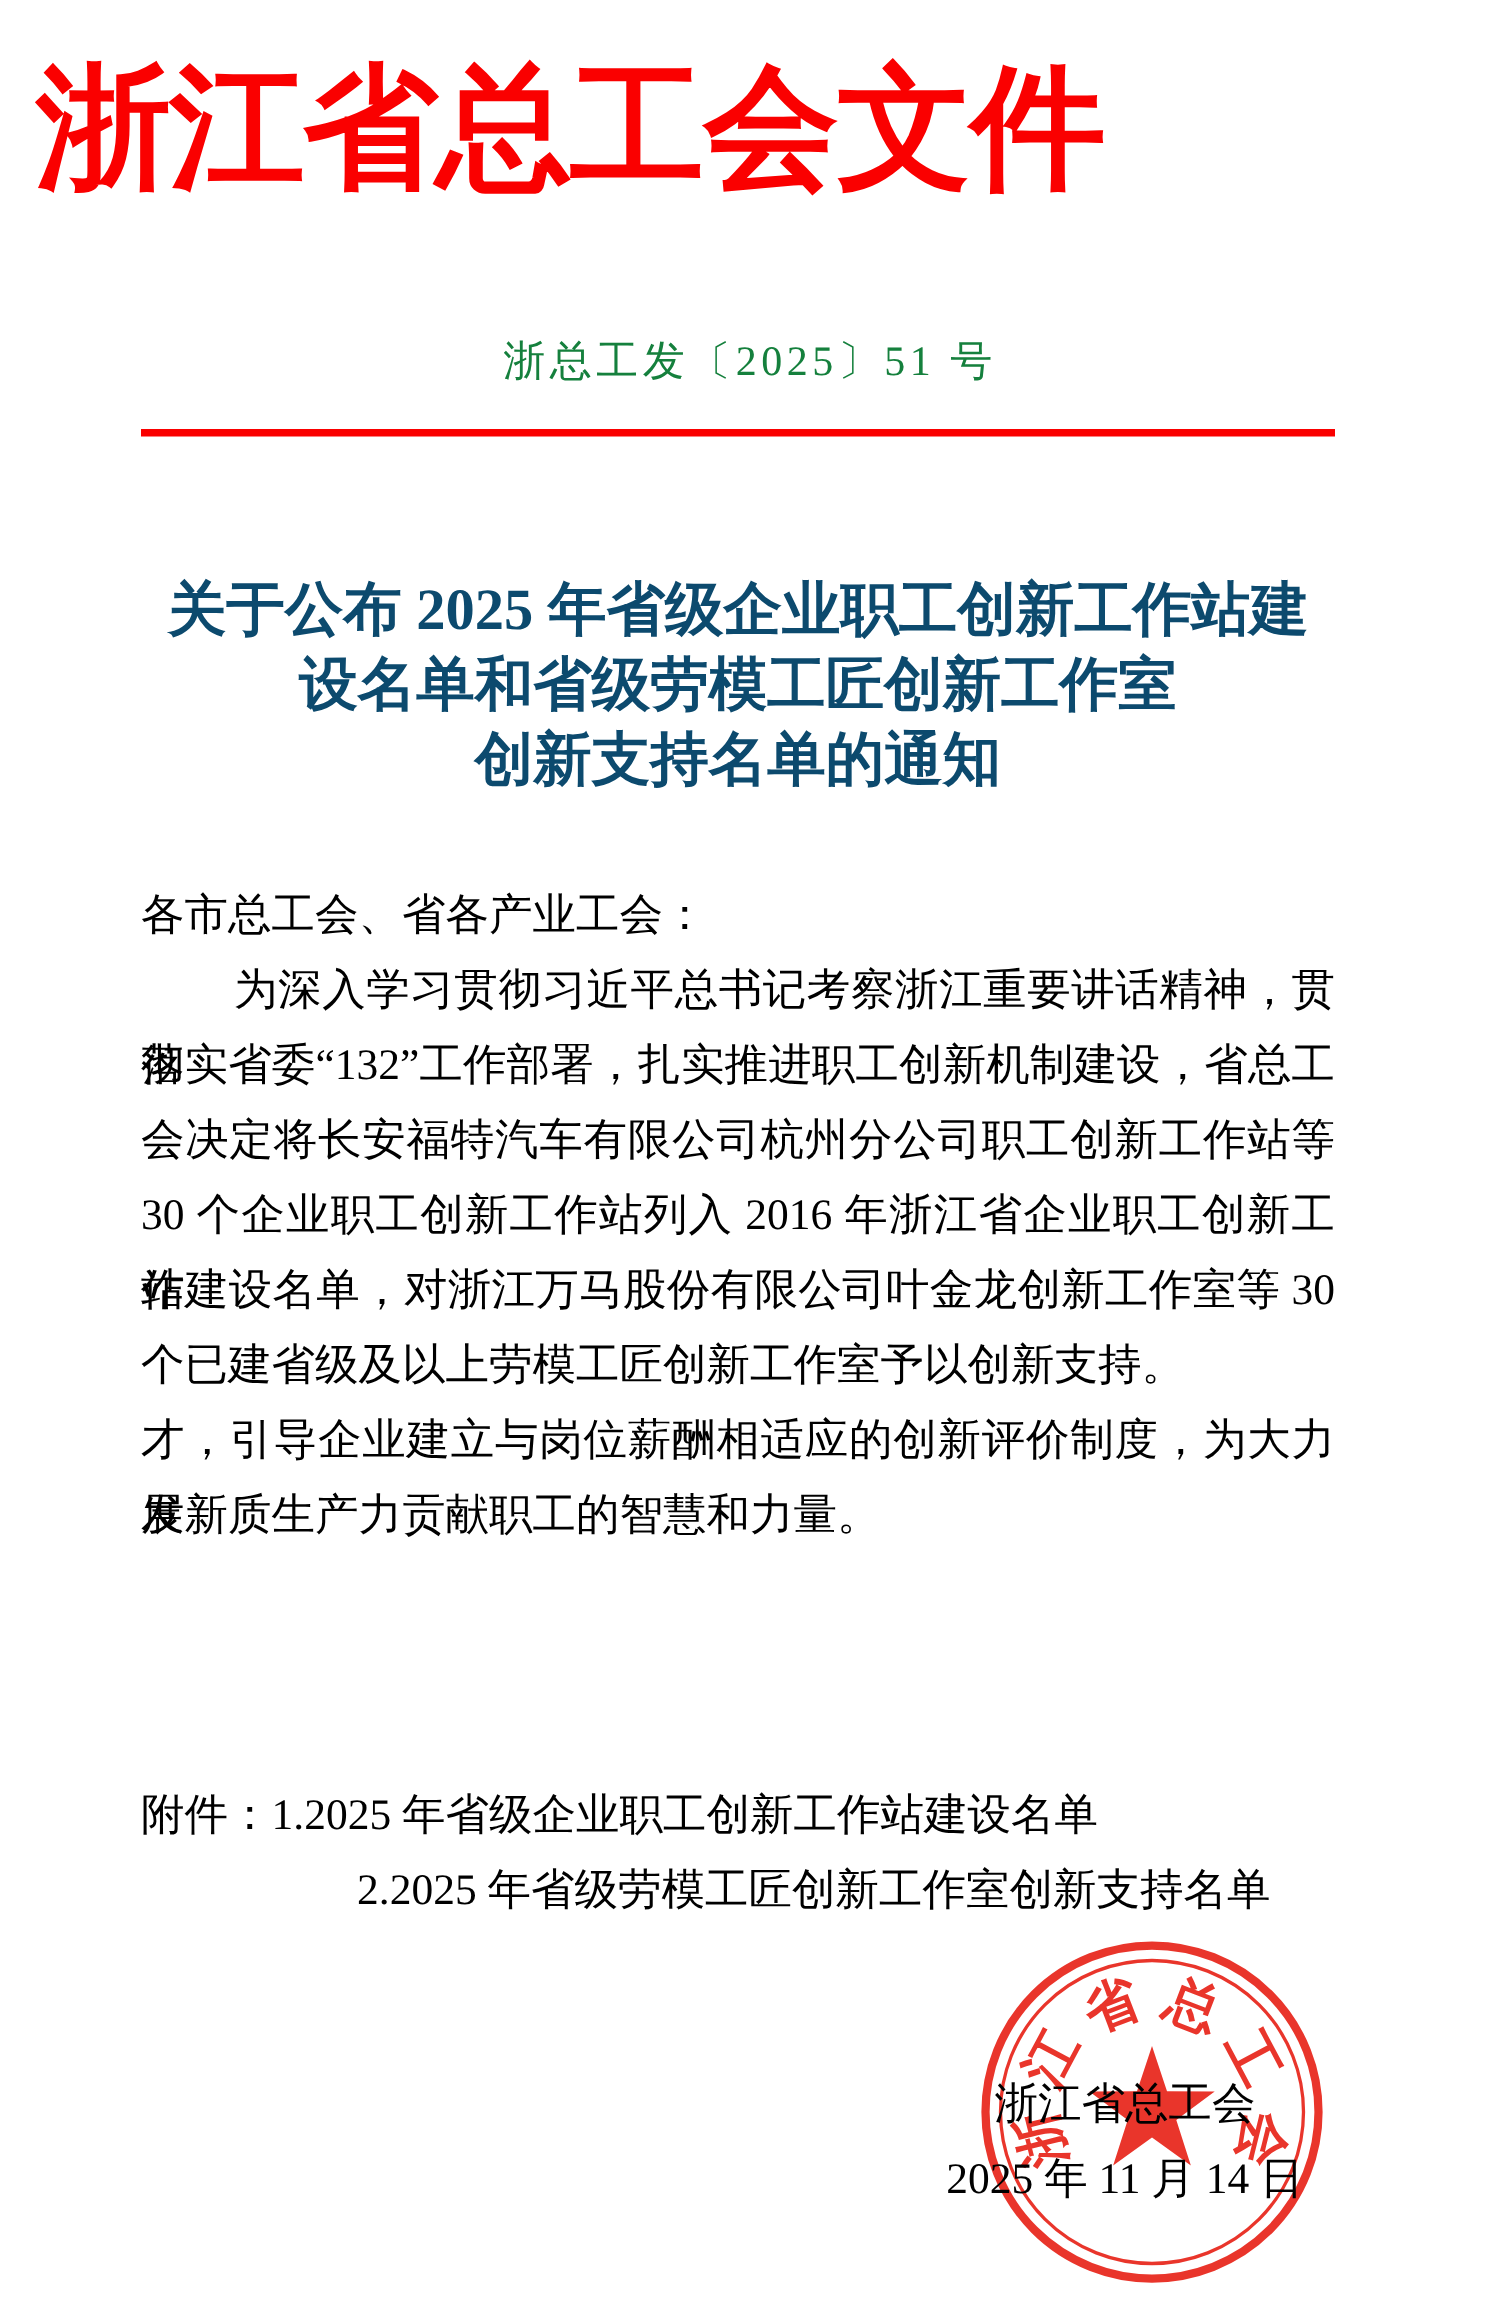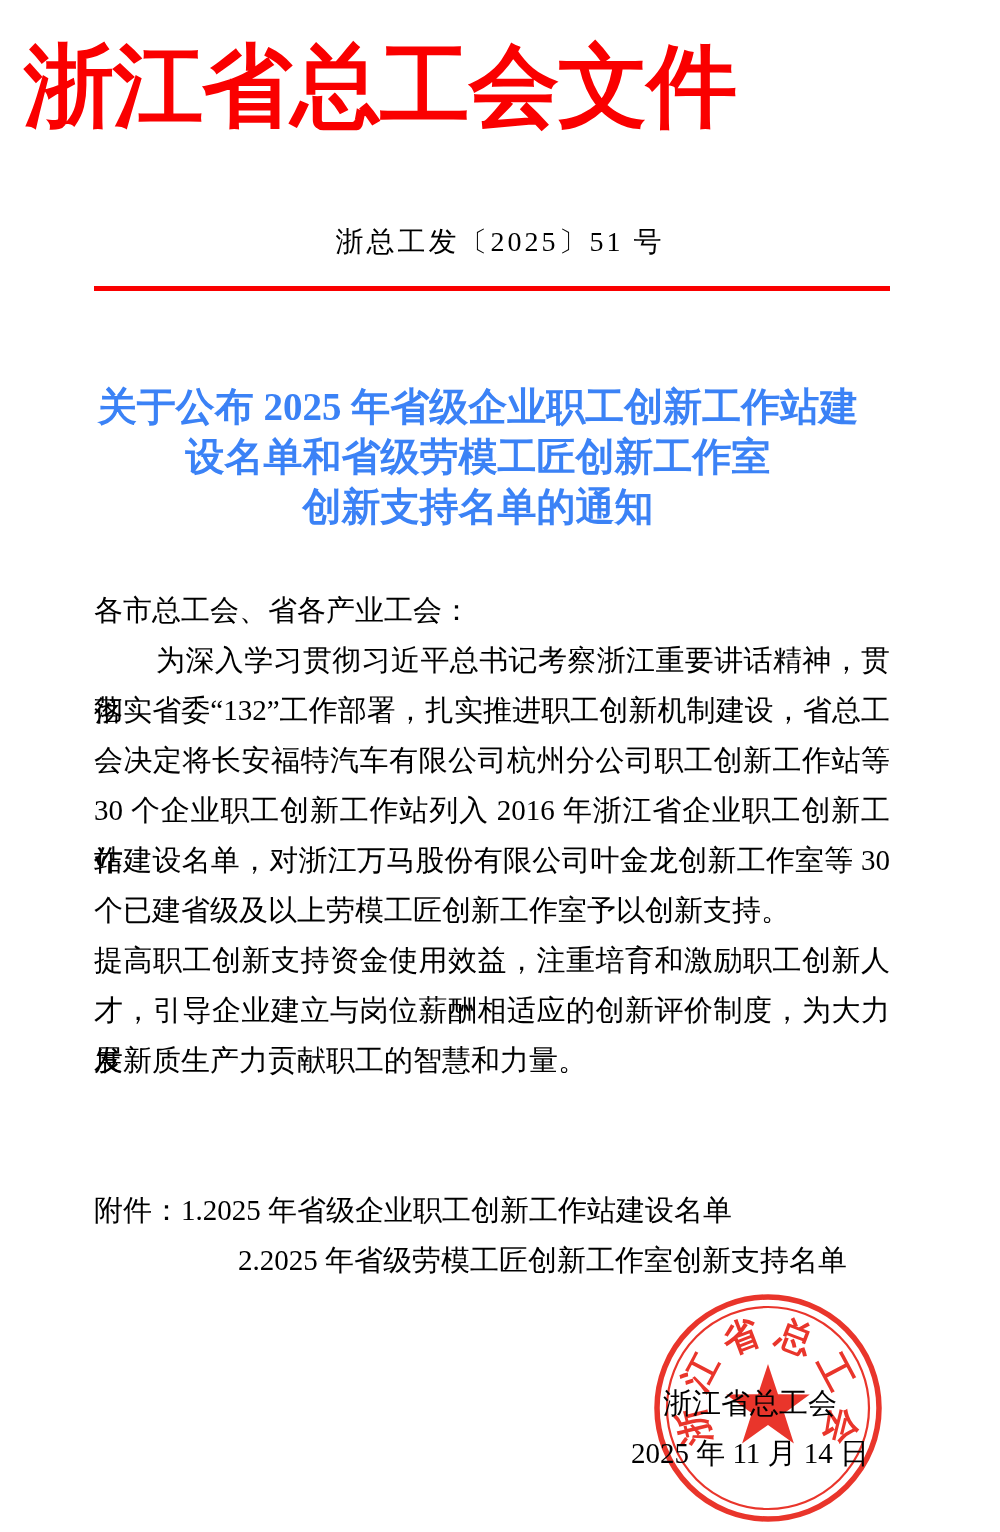--- a/index.html
+++ b/index.html
@@ -32,41 +32,41 @@
   }
   .doc-number {
     position: absolute;
     top: 224px;
     left: 0;
     width: 1000px;
     text-align: center;
     font-size: 28px;
     line-height: 36px;
     letter-spacing: 3px;
-    color: #000000;
+    color: #15803d;
     white-space: nowrap;
   }
   .red-line {
     position: absolute;
     top: 286px;
     left: 94px;
     width: 796px;
     height: 5px;
     background: #fa0000;
   }
   .title-block {
     position: absolute;
     top: 382px;
-    left: 80px;
+    left: 94px;
     width: 796px;
     text-align: center;
     font-size: 39px;
     line-height: 50px;
     font-weight: 700;
-    color: #3b82f6;
+    color: #0c4a6e;
   }
   .body-block {
     position: absolute;
     top: 585px;
     left: 94px;
     width: 796px;
     font-size: 29px;
     color: #000000;
   }
   .line {
@@ -135,21 +135,20 @@
   </div>
 
   <div class="body-block">
     <div class="line">各市总工会、省各产业工会：</div>
     <div class="line indent just">为深入学习贯彻习近平总书记考察浙江重要讲话精神，贯彻</div>
     <div class="line just">落实省委“132”工作部署，扎实推进职工创新机制建设，省总工</div>
     <div class="line just">会决定将长安福特汽车有限公司杭州分公司职工创新工作站等</div>
     <div class="line just">30 个企业职工创新工作站列入 2016 年浙江省企业职工创新工作</div>
     <div class="line just">站建设名单，对浙江万马股份有限公司叶金龙创新工作室等 30</div>
     <div class="line">个已建省级及以上劳模工匠创新工作室予以创新支持。</div>
-    <div class="line just">提高职工创新支持资金使用效益，注重培育和激励职工创新人</div>
     <div class="line just">才，引导企业建立与岗位薪酬相适应的创新评价制度，为大力发</div>
     <div class="line">展新质生产力贡献职工的智慧和力量。</div>
   </div>
 
   <div class="attach-block">
     <div class="line att1">附件：1.2025 年省级企业职工创新工作站建设名单</div>
     <div class="line att2">2.2025 年省级劳模工匠创新工作室创新支持名单</div>
   </div>
 
   <div class="sign-block">

